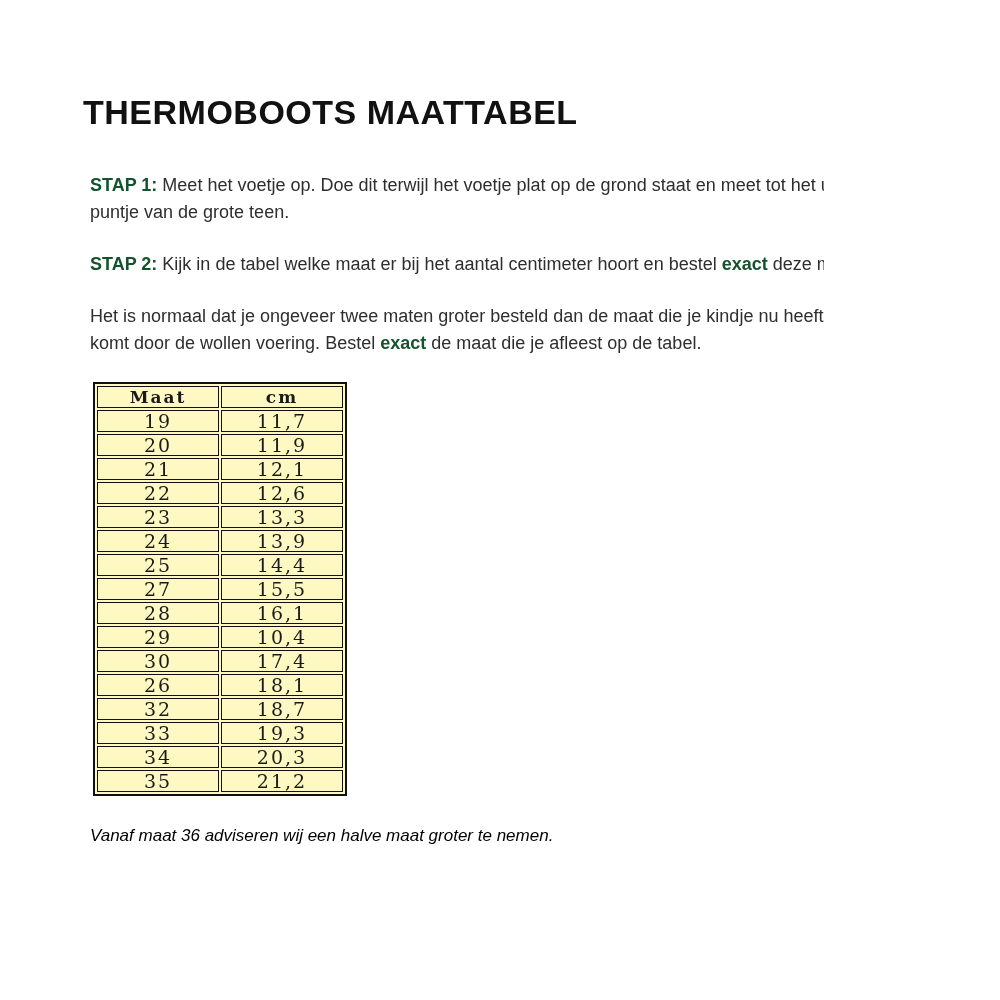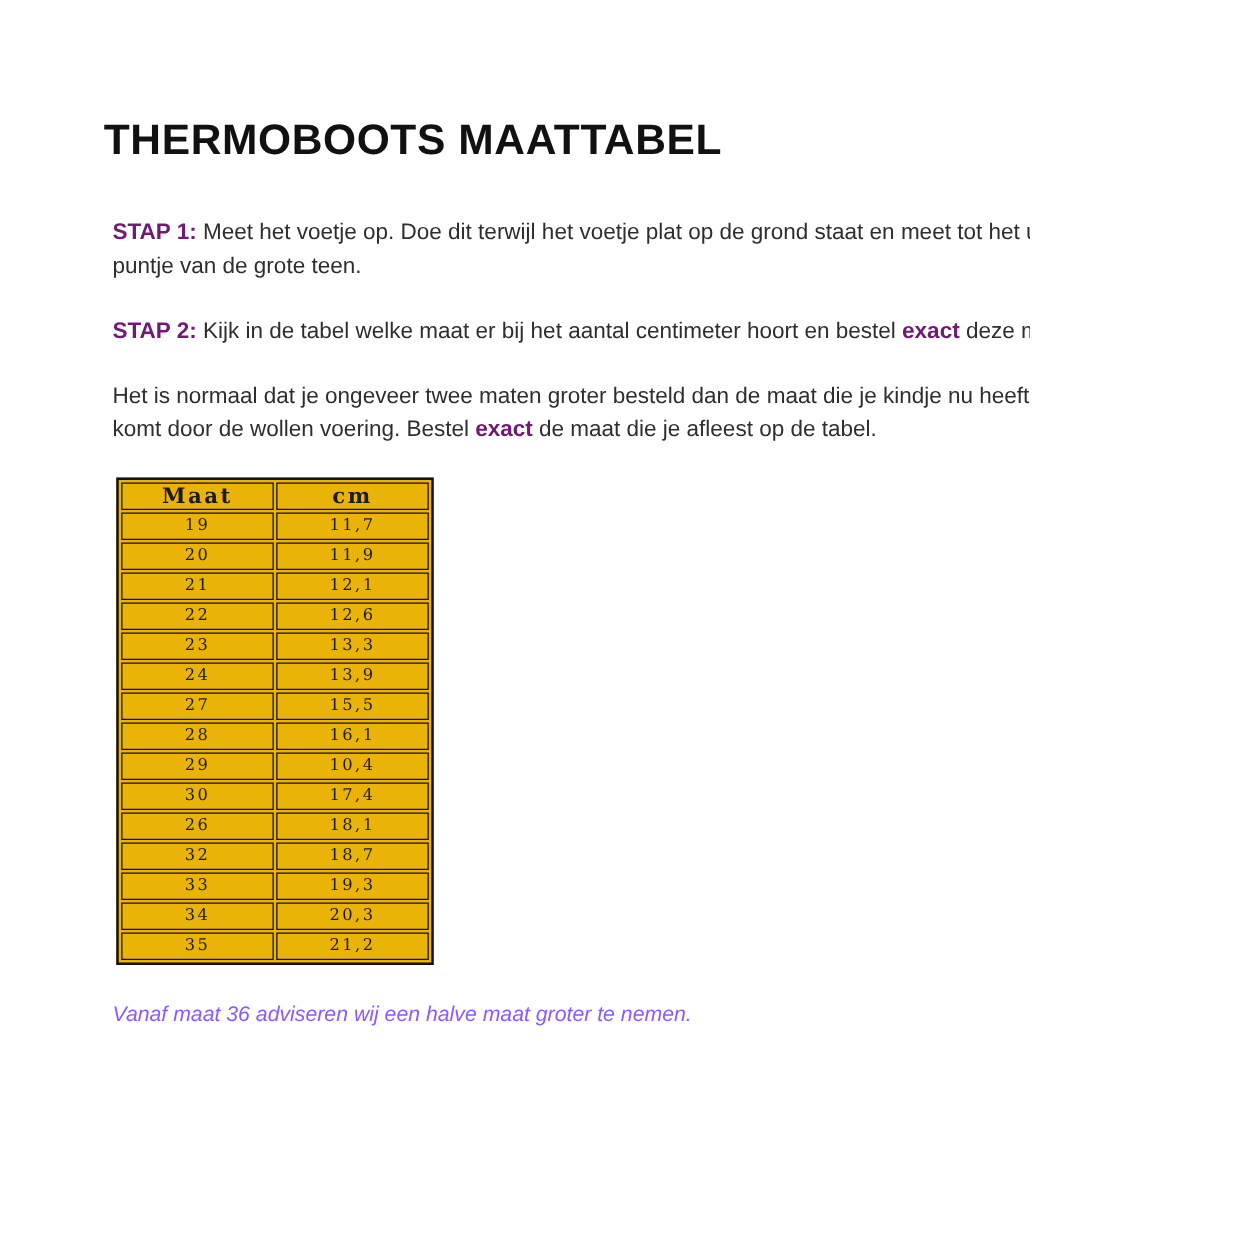--- a/index.html
+++ b/index.html
@@ -27,52 +27,52 @@
     left: 90px;
     top: 172px;
     width: 805px;
   }
   .content p.instr {
     margin: 0 0 25px 0;
     font-size: 18px;
     line-height: 27px;
     color: #2e2e2e;
   }
-  .content p.instr b { color: #701a75; margin-top: 39px; }
+  .content p.instr b { color: #14532d; margin-top: 39px; }
   table.size-table {
     border-collapse: separate;
     border-spacing: 2px;
     border: 2px solid #111111;
-    background: #eab308;
+    background: #fef9c3;
     margin: 16px 0 0 3px;
     width: 254px;
     table-layout: fixed;
   }
   table.size-table th, table.size-table td {
     border: 1.5px solid #111111;
     text-align: center;
     vertical-align: middle;
     padding: 0;
     height: 20px;
     font-family: "DejaVu Serif", serif;
-    font-size: 13px;
+    font-size: 19px;
     line-height: 20px;
     letter-spacing: 2px;
     color: #1a1a1a;
     width: 50%;
   }
   table.size-table th {
     font-weight: 700;
     font-size: 17px;
   }
   .footer-note {
     margin: 30px 0 0 0;
     font-style: italic;
     font-size: 17px;
-    color: #8b5cf6;
+    color: #000000;
   }
 </style>
 </head>
 <body>
 
 <div class="page">
   <h1 class="page-title">THERMOBOOTS MAATTABEL</h1>
   <div class="content">
     <div id="paragraphs">
         <p class="instr"><b>STAP 1:</b><span> Meet het voetje op. Doe dit terwijl het voetje plat op de grond staat en meet tot het uiterste puntje van de grote teen.</span></p>
@@ -105,20 +105,24 @@
           </tr>
           <tr>
             <td>23</td>
             <td>13,3</td>
           </tr>
           <tr>
             <td>24</td>
             <td>13,9</td>
           </tr>
           <tr>
+            <td>25</td>
+            <td>14,4</td>
+          </tr>
+          <tr>
             <td>27</td>
             <td>15,5</td>
           </tr>
           <tr>
             <td>28</td>
             <td>16,1</td>
           </tr>
           <tr>
             <td>29</td>
             <td>10,4</td>

